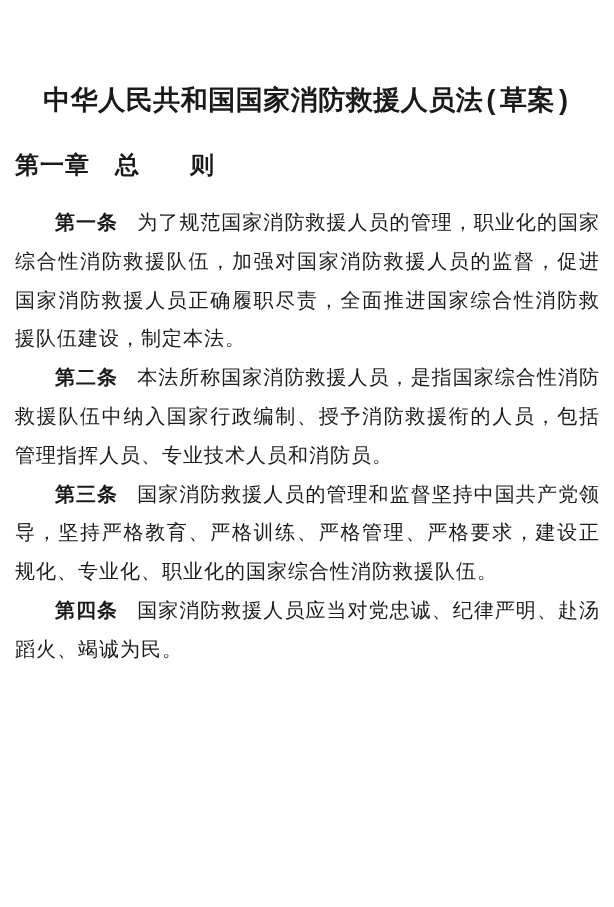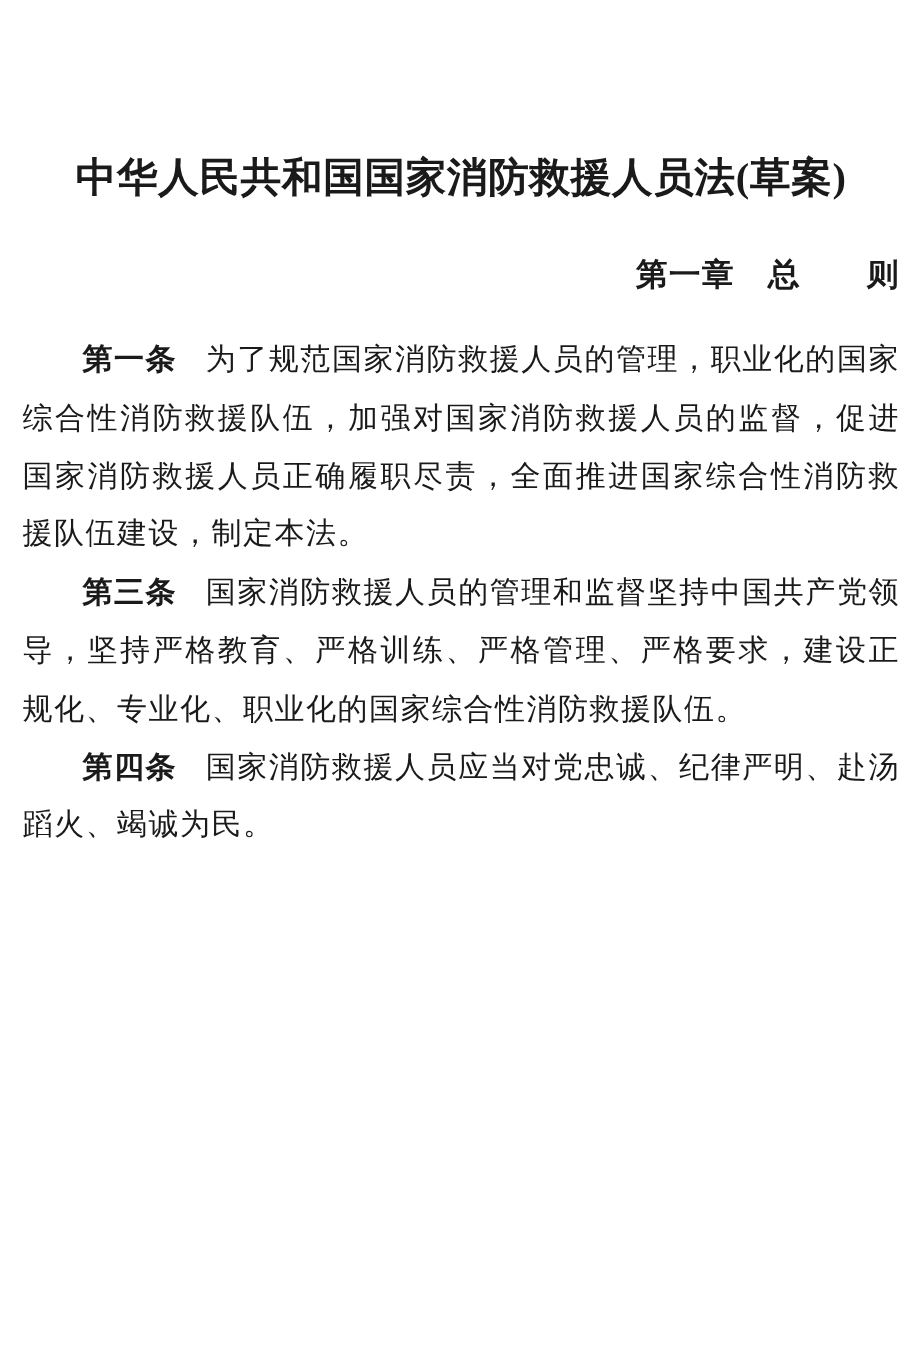--- a/index.html
+++ b/index.html
@@ -6,37 +6,36 @@
     margin: 0;
     padding: 0;
     background: #ffffff;
   }
   .page {
     position: relative;
     width: 614px;
     height: 806px;
     background: #ffffff;
     overflow: hidden;
-    font-family: Liberation Serif, serif;
+    font-family: Liberation Mono, monospace;
     color: #1a1a1a;
-    margin-top: 16px;
   }
   .doc-title {
     margin: 85px 14px 0 15px;
     text-align: center;
     font-size: 27px;
     line-height: 35px;
     font-weight: 700;
     letter-spacing: 0.5px;
     white-space: nowrap;
   }
   .chapter-heading {
     margin: 33px 14px 0 15px;
-    text-align: right;
-    font-size: 21px;
+    text-align: left;
+    font-size: 24px;
     line-height: 28px;
     font-weight: 700;
     letter-spacing: 1px;
   }
   .doc-body {
     margin: 24px 14px 0 15px;
   }
   .para {
     margin: 0;
     font-size: 20px;
@@ -74,20 +73,21 @@
 <div class="page">
 
   <h1 class="doc-title">中华人民共和国国家消防救援人员法(草案)</h1>
 
   <h2 class="chapter-heading">第一章　总　　则</h2>
 
   <div class="doc-body">
 
     <p class="para"><span class="art-num">第一条</span><span>为了规范国家消防救援人员的管理，职业化的国家综合性消防救援队伍，加强对国家消防救援人员的监督，促进国家消防救援人员正确履职尽责，全面推进国家综合性消防救援队伍建设，制定本法。</span></p>
 
+    <p class="para"><span class="art-num">第二条</span><span>本法所称国家消防救援人员，是指国家综合性消防救援队伍中纳入国家行政编制、授予消防救援衔的人员，包括管理指挥人员、专业技术人员和消防员。</span></p>
 
 
     <p class="para"><span class="art-num">第三条</span><span>国家消防救援人员的管理和监督坚持中国共产党领导，坚持严格教育、严格训练、严格管理、严格要求，建设正规化、专业化、职业化的国家综合性消防救援队伍。</span></p>
 
     <p class="para"><span class="art-num">第四条</span><span>国家消防救援人员应当对党忠诚、纪律严明、赴汤蹈火、竭诚为民。</span></p>
 
 
   </div>
 
   <div class="page-footer"><span class="footer-dash">—</span> <span class="footer-num">6</span> <span class="footer-dash">—</span></div>

